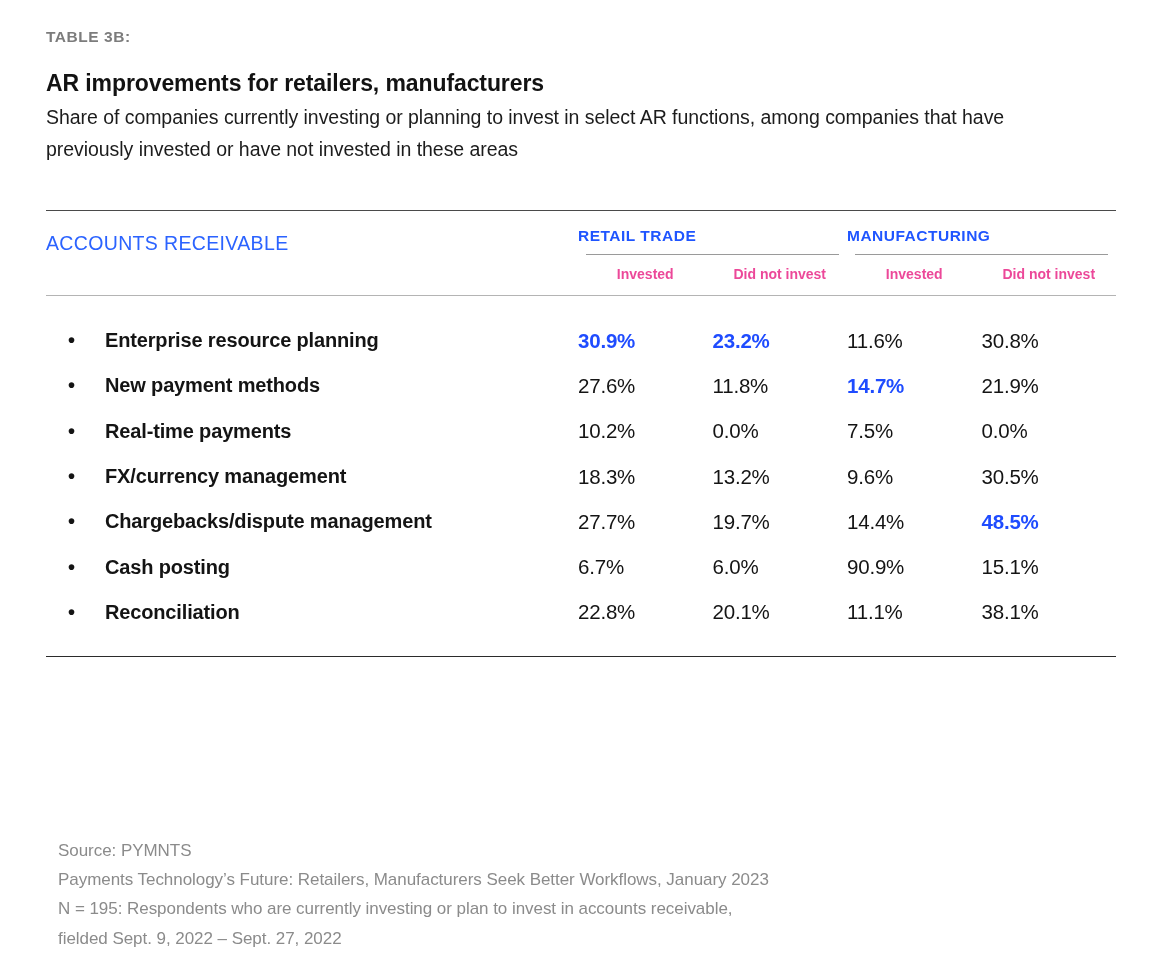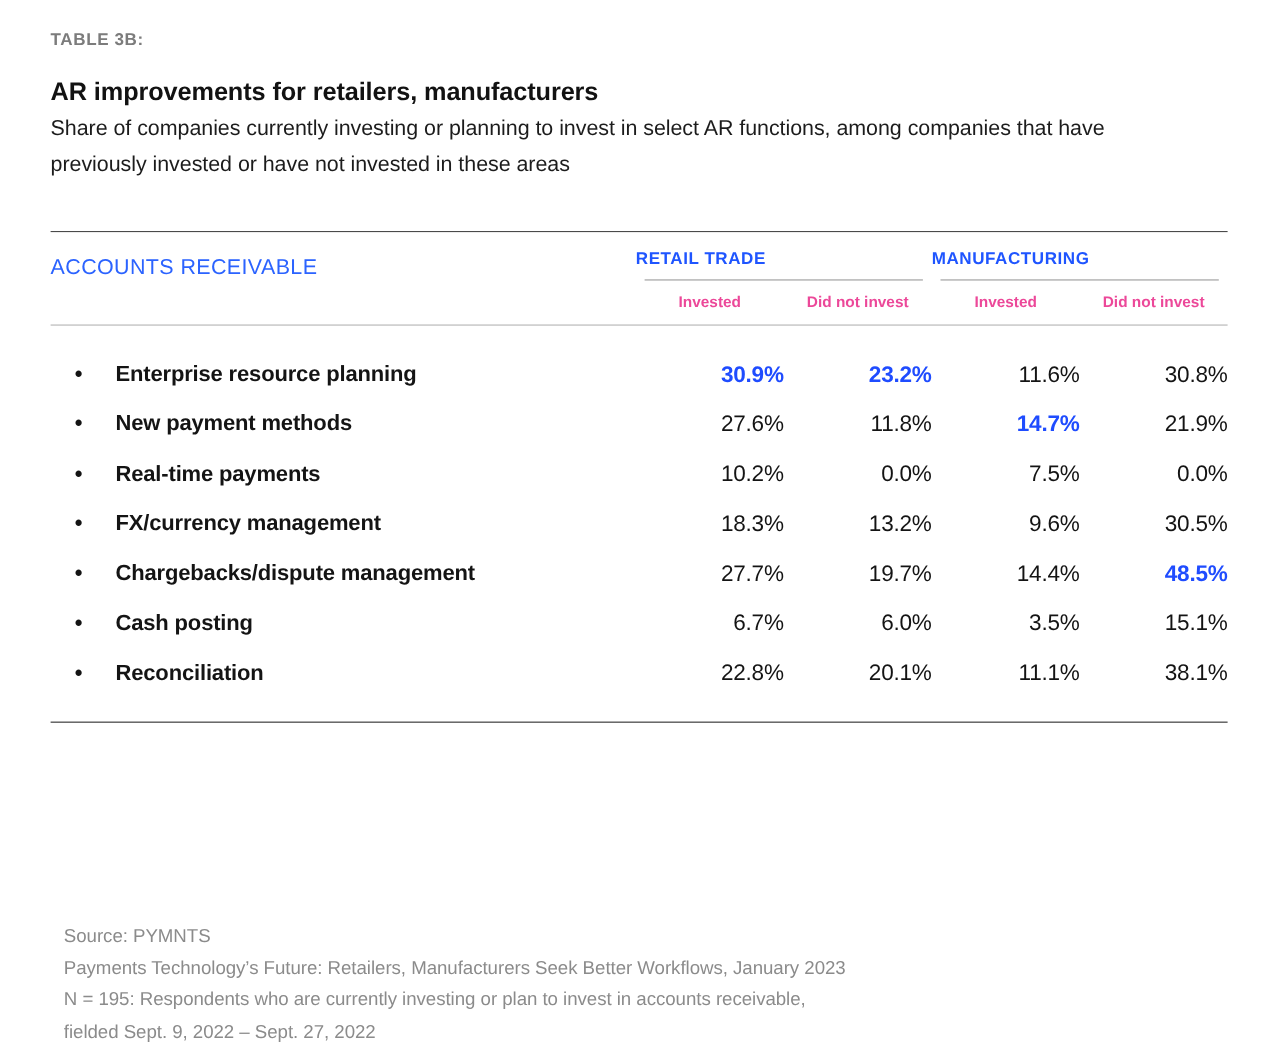--- a/index.html
+++ b/index.html
@@ -150,21 +150,21 @@
     display: inline-block;
     width: 37px;
     padding-left: 22px;
     box-sizing: content-box;
     font-size: 20px;
     line-height: 1;
     color: #141414;
     vertical-align: baseline;
   }
   .cell-val {
-    text-align: right;
+    text-align: left;
     font-size: 20.5px;
     font-weight: 400;
     color: #141414;
     letter-spacing: -0.2px;
     white-space: nowrap;
   }
   .cell-val.hl {
     color: #1f4cff;
     font-weight: 700;
   }
@@ -277,21 +277,21 @@
             <td class="row-label"><span class="bullet">•</span><span>Chargebacks/dispute management</span></td>
             <td class="cell-val">27.7%</td>
             <td class="cell-val">19.7%</td>
             <td class="cell-val">14.4%</td>
             <td class="cell-val hl">48.5%</td>
           </tr>
           <tr class="data-row">
             <td class="row-label"><span class="bullet">•</span><span>Cash posting</span></td>
             <td class="cell-val">6.7%</td>
             <td class="cell-val">6.0%</td>
-            <td class="cell-val">3.5%</td>
+            <td class="cell-val">90.9%</td>
             <td class="cell-val">15.1%</td>
           </tr>
           <tr class="data-row">
             <td class="row-label"><span class="bullet">•</span><span>Reconciliation</span></td>
             <td class="cell-val">22.8%</td>
             <td class="cell-val">20.1%</td>
             <td class="cell-val">11.1%</td>
             <td class="cell-val">38.1%</td>
           </tr>
         </tbody>

